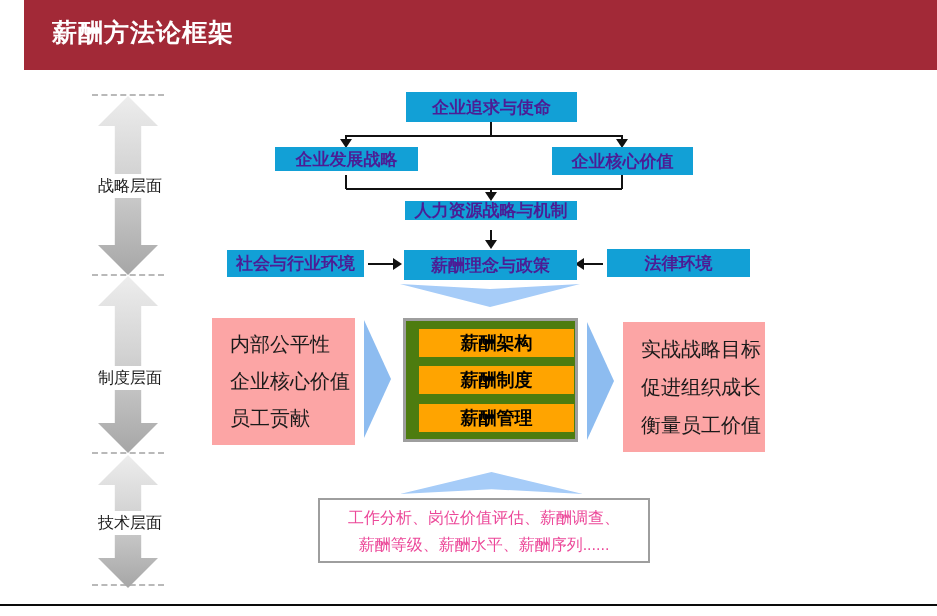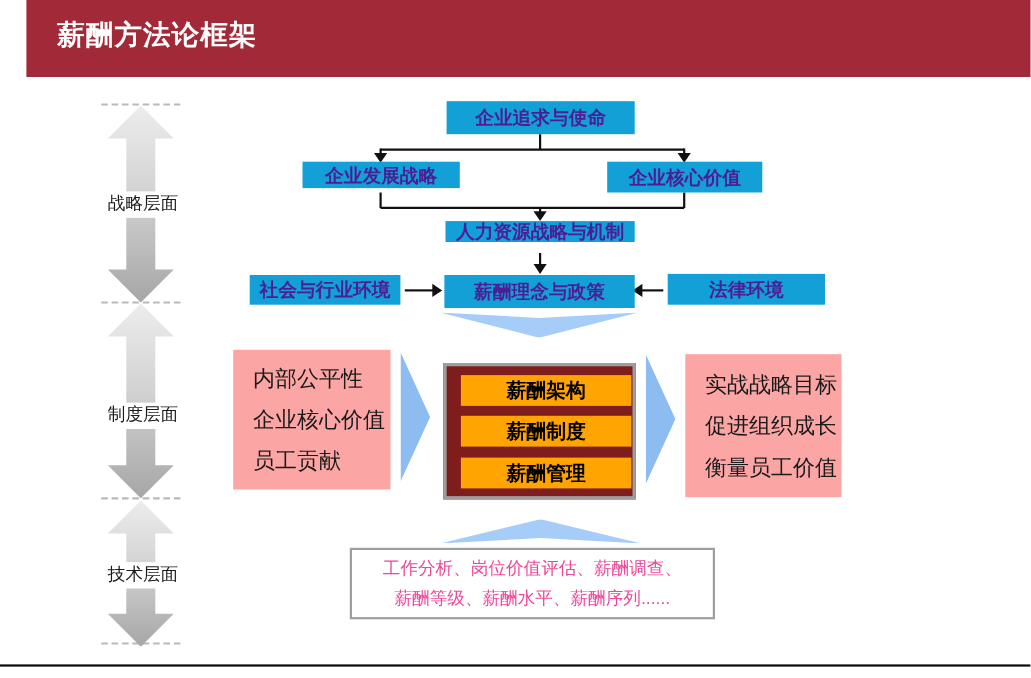--- a/index.html
+++ b/index.html
@@ -21,21 +21,21 @@
     font-size:16px;line-height:24px;color:#1a1a1a;}
   
   .bluebox{position:absolute;background:#12a0d6;color:#4c1d95;font-weight:bold;font-size:17px;
     display:flex;align-items:center;justify-content:center;white-space:nowrap;}
   .conn{position:absolute;left:0;top:0;pointer-events:none;}
   
   .panel{position:absolute;background:#fca5a5;color:#1a1a1a;font-size:20px;
     display:flex;flex-direction:column;justify-content:space-around;padding:8px 0;box-sizing:border-box;}
   .panel .ln{padding-left:18px;white-space:nowrap;}
   .tri-right{position:absolute;background:#8dbcf0;clip-path:polygon(0 0,100% 50%,0 100%);}
-  .coreframe{position:absolute;left:403px;top:330px;width:175px;height:124px;background:#7f1d1d;
+  .coreframe{position:absolute;left:403px;top:318px;width:175px;height:124px;background:#4d7c0f;
     border:3px solid #9e9e9e;box-sizing:border-box;}
   .orangebox{position:absolute;left:13px;width:155px;height:28px;background:#ffa400;color:#000000;
     font-weight:bold;font-size:18px;display:flex;align-items:center;justify-content:center;}
   .chev-down{position:absolute;left:400px;top:284px;width:180px;height:23px;background:#a6ccf8;
     clip-path:polygon(0 0,50% 22%,100% 0,50% 100%);}
   .chev-up{position:absolute;left:400px;top:472px;width:183px;height:22px;background:#a6ccf8;
     clip-path:polygon(50% 0,100% 100%,50% 78%,0 100%);}
   
   .techbox{position:absolute;left:318px;top:498px;width:332px;height:65px;background:#ffffff;
     border:2px solid #9e9e9e;box-sizing:border-box;color:#ec4899;font-size:16px;

